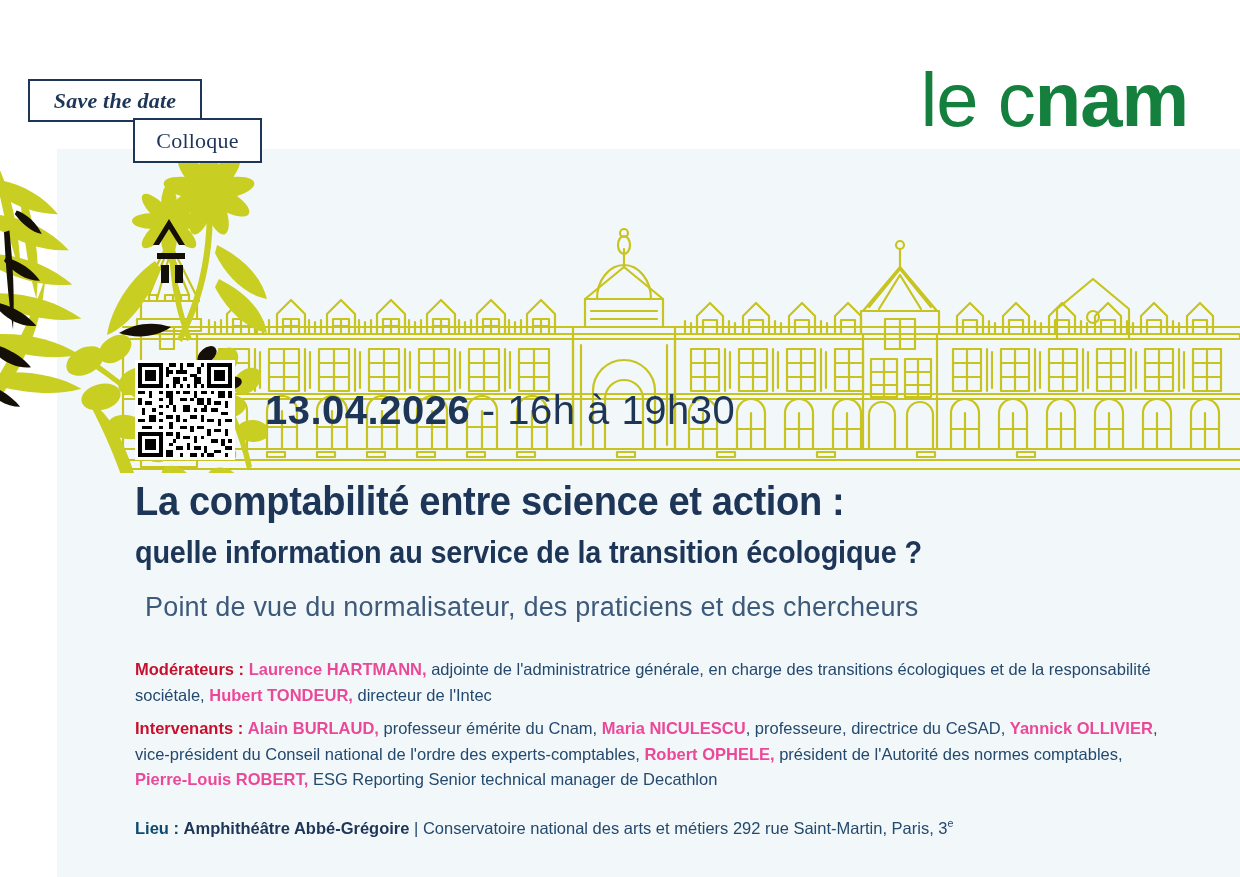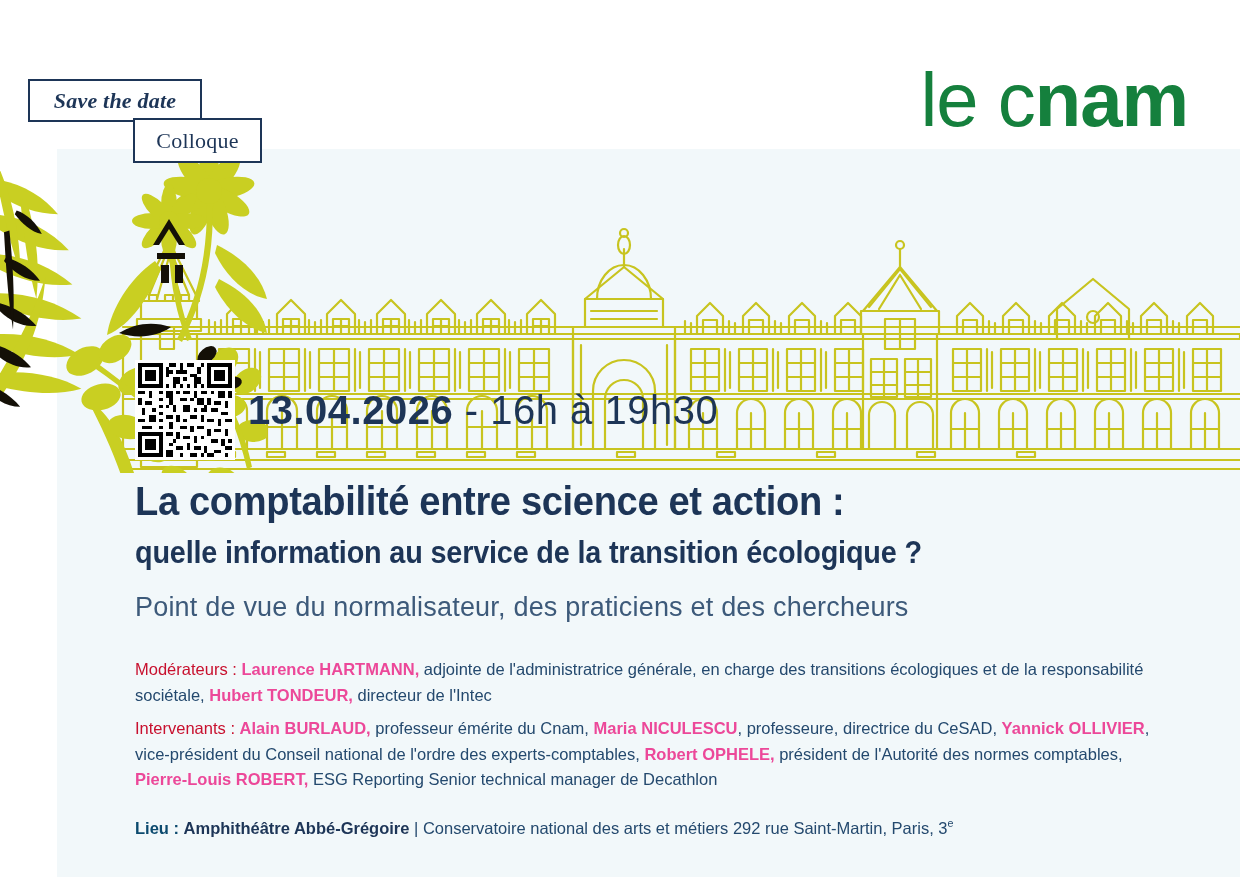--- a/index.html
+++ b/index.html
@@ -45,45 +45,45 @@
     color:#15803d;font-size:76px;line-height:1;
     font-family:"Liberation Sans","DejaVu Sans",sans-serif;
     letter-spacing:-1px;white-space:nowrap;
   }
   .logo .light{font-weight:300;}
   .logo .bold{font-weight:bold;}
 
   
   .content{position:absolute;left:135px;top:360px;right:40px;z-index:5;}
 
-  .daterow{display:flex;align-items:center;gap:13px;height:100px;}
+  .daterow{display:flex;align-items:center;gap:30px;height:100px;}
   .qr{width:100px;height:100px;background:#ffffff;padding:0;box-sizing:border-box;flex:none;}
   .qr svg{display:block;}
   .datetext{font-size:40px;color:#1d3557;white-space:nowrap;letter-spacing:.5px;}
   .datetext .d{font-weight:bold;}
   .datetext .t{font-weight:300;}
 
   h1.title{
     margin:18px 0 0 0;color:#1d3557;font-weight:bold;
     font-size:41px;line-height:1.15;letter-spacing:-.4px;
     transform:scaleX(.93);transform-origin:left center;
   }
   h2.subtitle{
     margin:10px 0 0 0;color:#1d3557;font-weight:bold;
     font-size:31px;line-height:1.15;letter-spacing:-.2px;
     transform:scaleX(.93);transform-origin:left center;
   }
   .tagline{
-    margin:20px 0 0 0;color:#3d5a7a;font-weight:300;
+    margin:20px 0 0 10px;color:#3d5a7a;font-weight:300;
     font-size:27px;line-height:1.2;letter-spacing:.2px;
   }
 
   .people{margin-top:34px;color:#1d3557;font-size:16.5px;line-height:1.55;max-width:1030px;}
   .people p{margin:0 0 8px 0;}
-  .people .lbl{color:#c8102e;font-weight:normal;}
+  .people .lbl{color:#c8102e;font-weight:bold;}
   .people b{font-weight:bold;color:#ec4899;}
   .people .reg{font-weight:normal;color:#24496e;}
 
   .venue{margin-top:22px;color:#1d3557;font-size:16.5px;line-height:1.5;}
   .venue .lbl{color:#0c4a6e;font-weight:bold;}
   .venue b{font-weight:bold;}
   .venue .reg{font-weight:normal;color:#24496e;}
   sup{font-size:.65em;vertical-align:super;}
 </style>
 </head>

